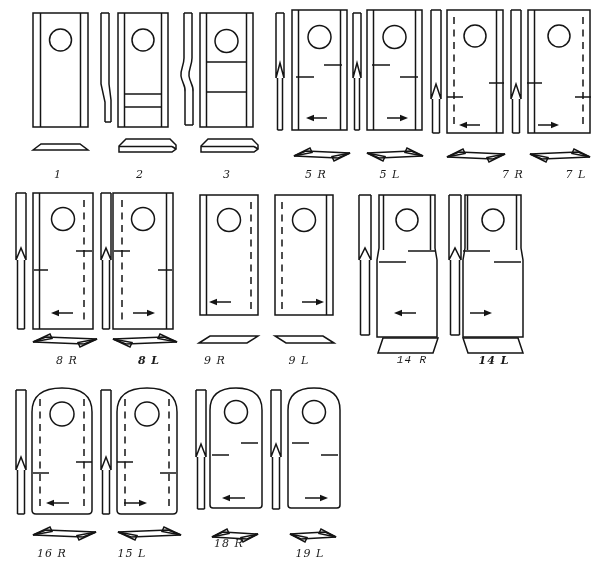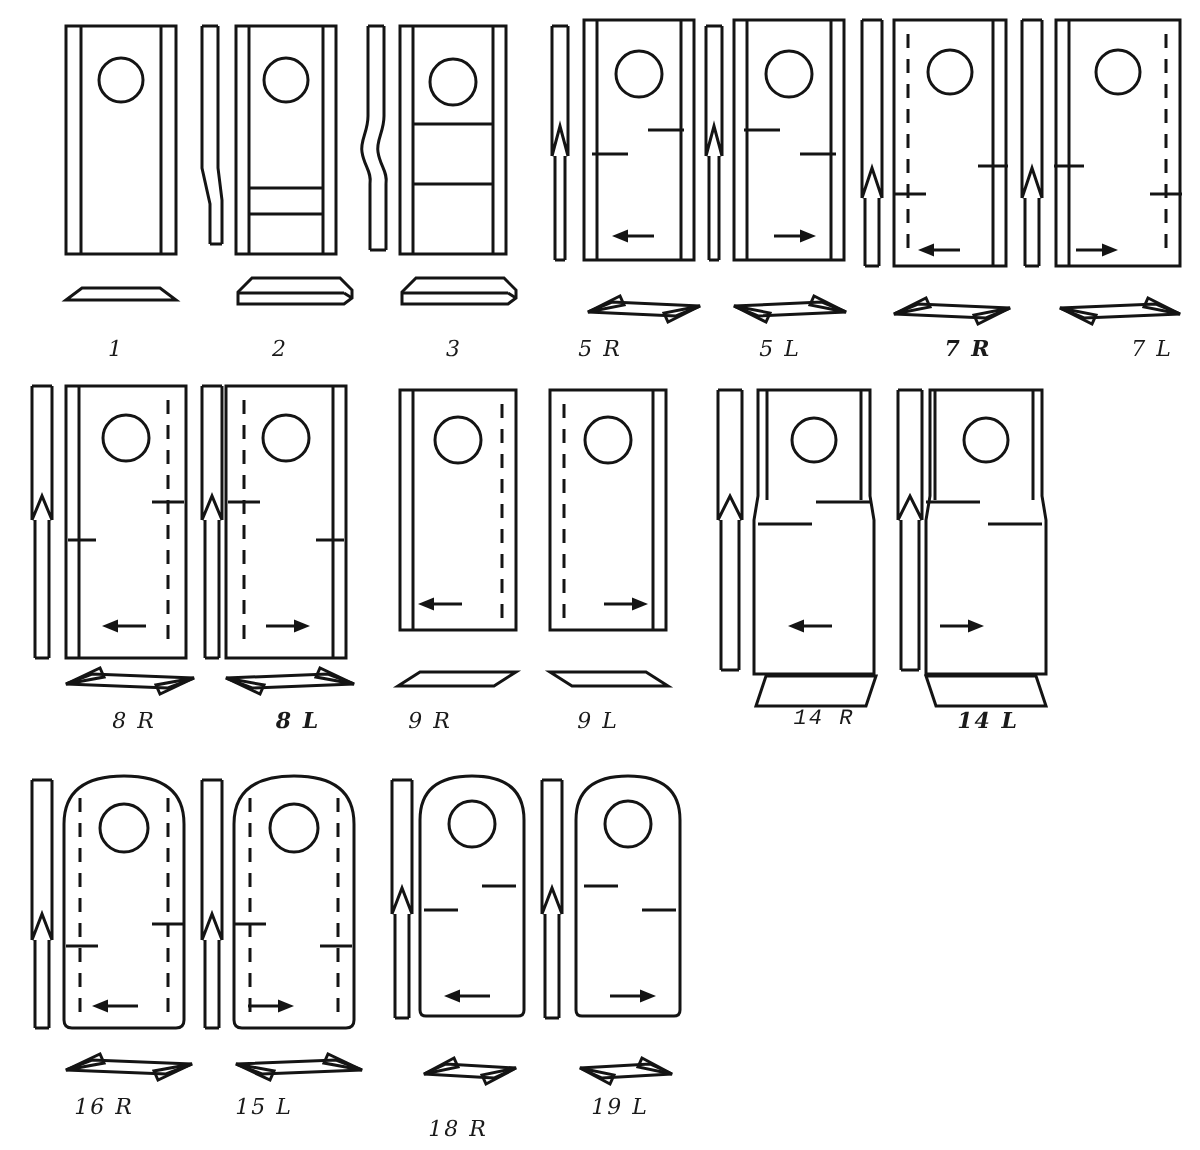--- a/index.html
+++ b/index.html
@@ -321,28 +321,28 @@
   <g>
     <path class="ln" d="M336,537 L325,532 L290,534 L301,539 Z"></path>
     <path class="ln" d="M336,537 L321,529 L319,533.5 Z M290,534 L305,542 L307,537.5 Z"></path>
   </g>
 
 </svg>
 
 <div class="lbl" style="left:58px;top:168px;">1</div>
 <div class="lbl" style="left:140px;top:168px;">2</div>
 <div class="lbl" style="left:227px;top:168px;">3</div>
-<div class="lbl" style="left:300px;top:168px;">5 R</div>
+<div class="lbl" style="left:316px;top:168px;">5 R</div>
 <div class="lbl" style="left:390px;top:168px;">5 L</div>
-<div class="lbl" style="left:484px;top:168px;font-weight:bold;">7 R</div>
+<div class="lbl" style="left:513px;top:168px;">7 R</div>
 <div class="lbl" style="left:576px;top:168px;">7 L</div>
 <div class="lbl" style="left:67px;top:354px;text-align:center;">8 R</div>
 <div class="lbl" style="left:149px;top:354px;font-weight:bold;">8 L</div>
 <div class="lbl" style="left:215px;top:354px;">9 R</div>
 <div class="lbl" style="left:299px;top:354px;">9 L</div>
 <div class="lbl" style="left:412px;top:354px;font-family:Liberation Mono, monospace;">14 R</div>
 <div class="lbl" style="left:494px;top:354px;font-weight:bold;">14 L</div>
 <div class="lbl" style="left:52px;top:547px;">16 R</div>
 <div class="lbl" style="left:132px;top:547px;">15 L</div>
-<div class="lbl" style="left:229px;top:558px;">18 R</div>
+<div class="lbl" style="left:229px;top:537px;">18 R</div>
 <div class="lbl" style="left:310px;top:547px;">19 L</div>
 
 </div>
 
 </body></html>

